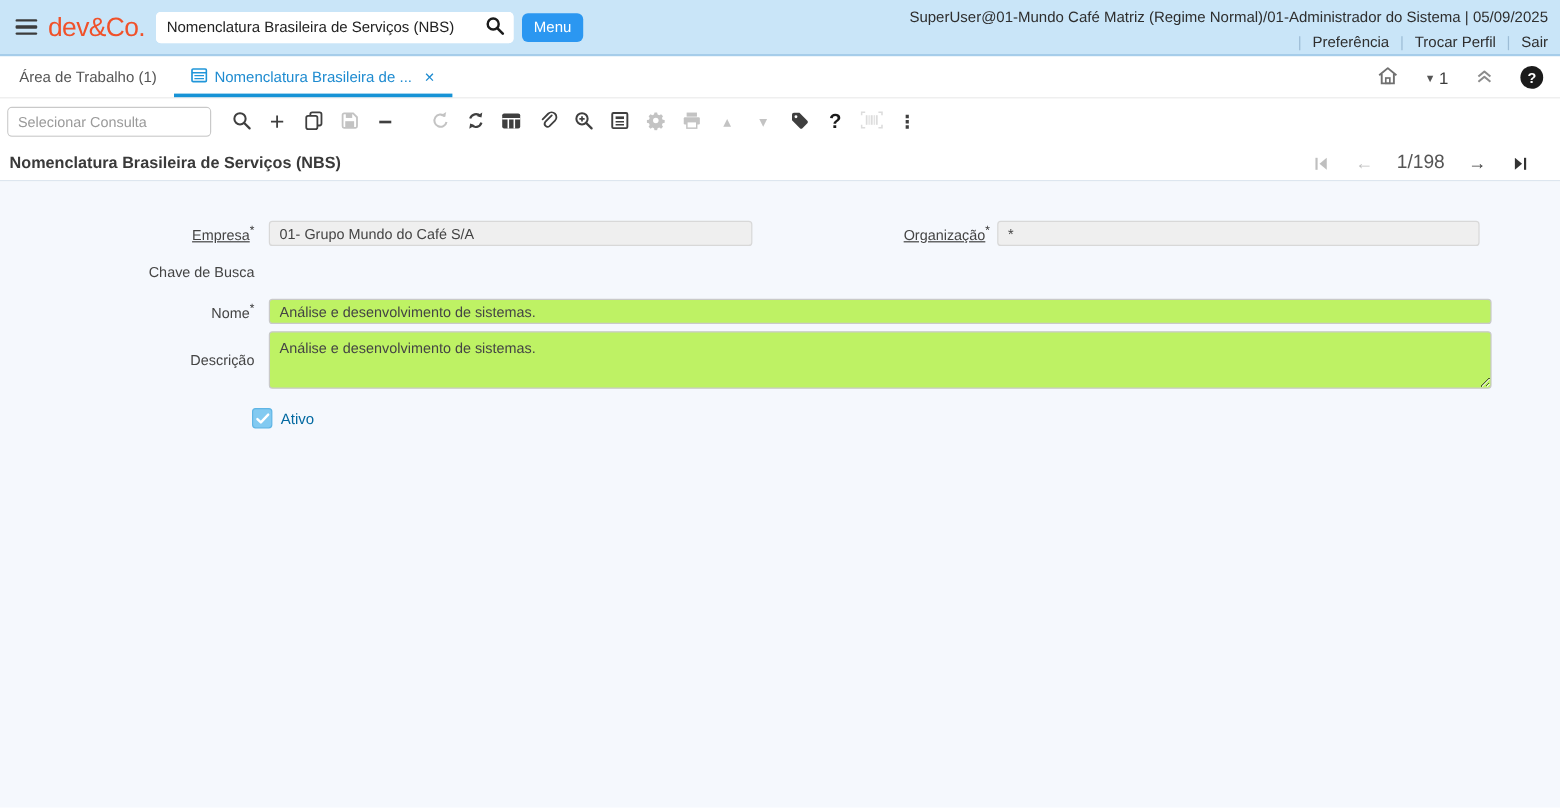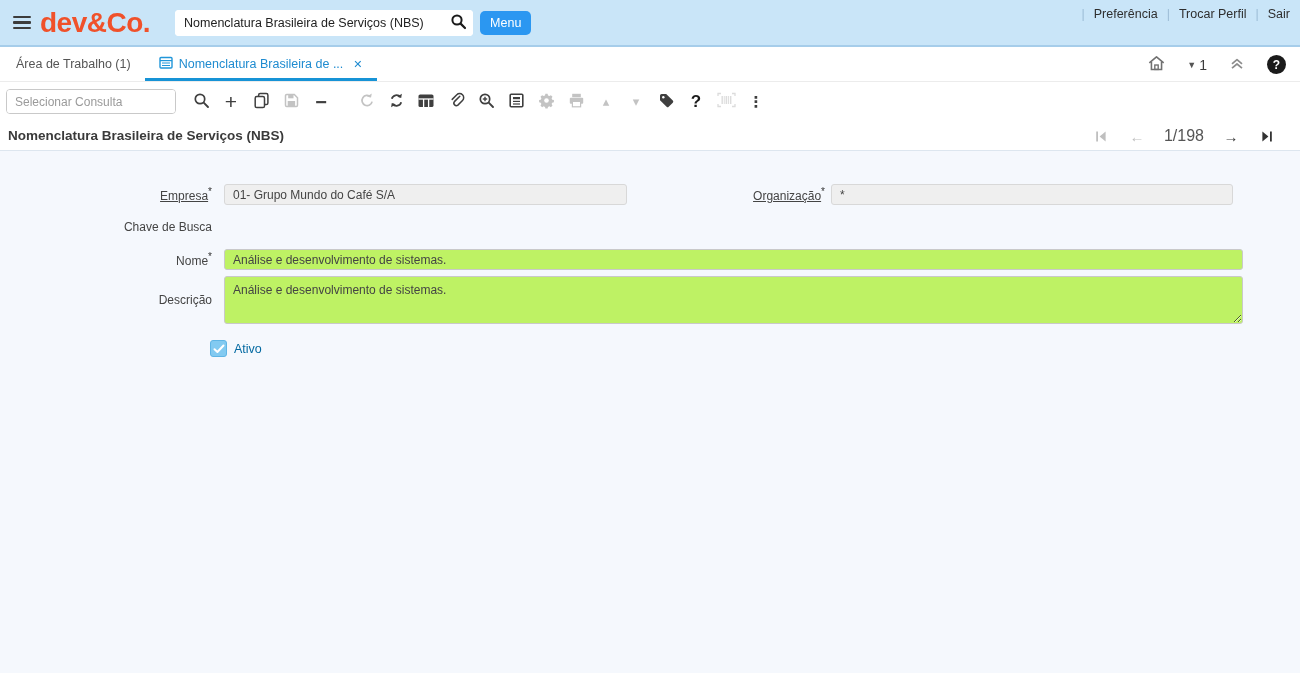--- a/index.html
+++ b/index.html
@@ -4,21 +4,21 @@
 <style>
   * { box-sizing: border-box; margin: 0; padding: 0; }
   html,body { width:1300px; height:674px; overflow:hidden;
     font-family:"Liberation Sans","DejaVu Sans",sans-serif; font-size:12px; color:#333; background:#fff; }
 
   
   .header { position:relative; height:47px; background:#c9e5f8; border-bottom:2px solid #a6cdea; }
   .header-left { position:absolute; left:0; top:0; height:45px; display:flex; align-items:center; padding-left:13px; }
   .hamburger { width:18px; height:14px; display:flex; flex-direction:column; justify-content:space-between; cursor:pointer; margin-right:9px; }
   .hamburger span { display:block; height:2.4px; background:#3c3c3c; border-radius:1px; }
-  .logo { color:#f0512a; font-weight:bold; font-size:28px; letter-spacing:-0.5px; margin-right:25px; }
+  .logo { color:#f0512a; font-weight:normal; font-size:22px; letter-spacing:-0.5px; margin-right:9px; }
   .searchwrap { display:flex; align-items:stretch; background:#fff; border-radius:4px; height:26px; overflow:hidden; }
   .searchwrap input { border:none; outline:none; width:268px; padding:0 9px; font-size:12.5px; color:#222;
     font-family:"Liberation Sans","DejaVu Sans",sans-serif; }
   .searchbtn { width:30px; display:flex; align-items:center; justify-content:center; background:#fff; border:none; cursor:pointer; }
   .menubtn { margin-left:7px; background:#2b97f1; color:#fff; border:none; border-radius:5px; height:24px;
     padding:0 10px; font-size:12.5px; cursor:pointer; font-family:inherit; }
   .header-right { position:absolute; right:10px; top:0; text-align:right; }
   .userinfo { font-size:12.5px; color:#2e2e2e; margin-top:7px; }
   .userlinks { margin-top:7px; font-size:12.5px; color:#2e2e2e; display:flex; justify-content:flex-end; align-items:center; gap:0; }
   .userlinks .sep { color:#9dbdd6; padding:0 9px; }
@@ -103,20 +103,21 @@
           <svg width="17" height="17" viewBox="0 0 17 17">
               <circle cx="7" cy="7" r="4.6" fill="none" stroke="#1b1b1b" stroke-width="2"></circle>
               <line x1="10.6" y1="10.6" x2="15" y2="15" stroke="#1b1b1b" stroke-width="2.2" stroke-linecap="round"></line>
             </svg>
         </span>
       </button>
     </div>
     <button class="menubtn">Menu</button>
   </div>
   <div class="header-right">
+    <div class="userinfo">SuperUser@01-Mundo Café Matriz (Regime Normal)/01-Administrador do Sistema | 05/09/2025</div>
     <div class="userlinks">
       <span class="sep">|</span>
       <a>Preferência</a>
       <span class="sep">|</span>
       <a>Trocar Perfil</a>
       <span class="sep">|</span>
       <a>Sair</a>
     </div>
   </div>
 </div>

